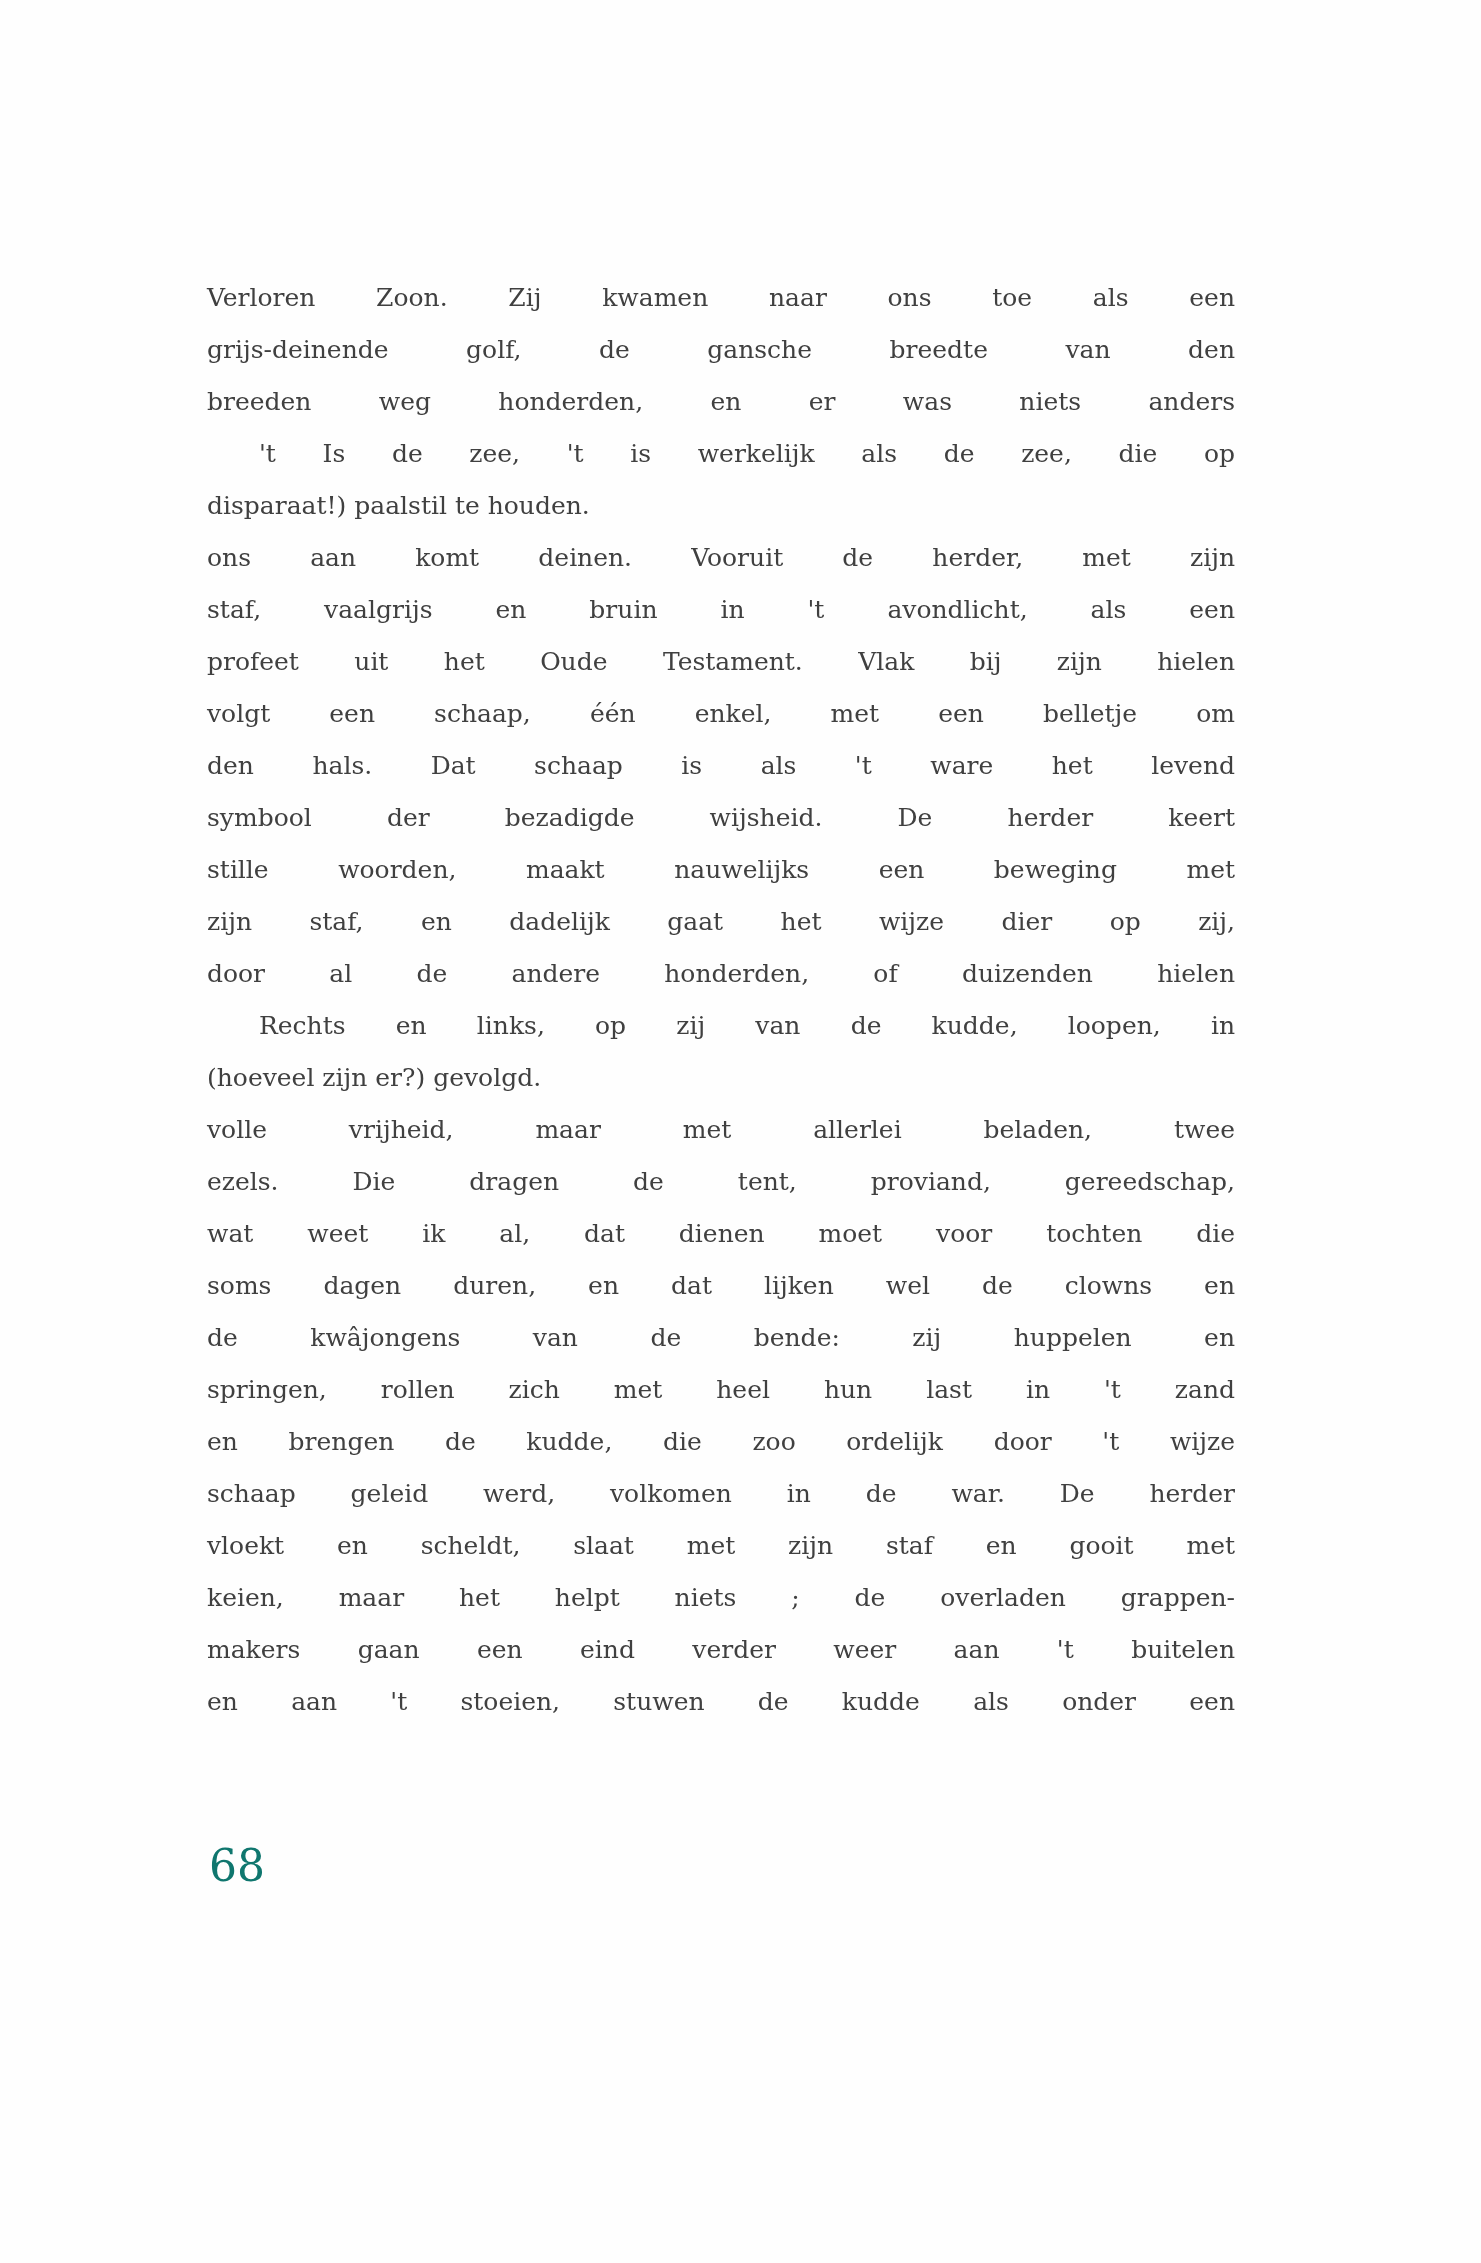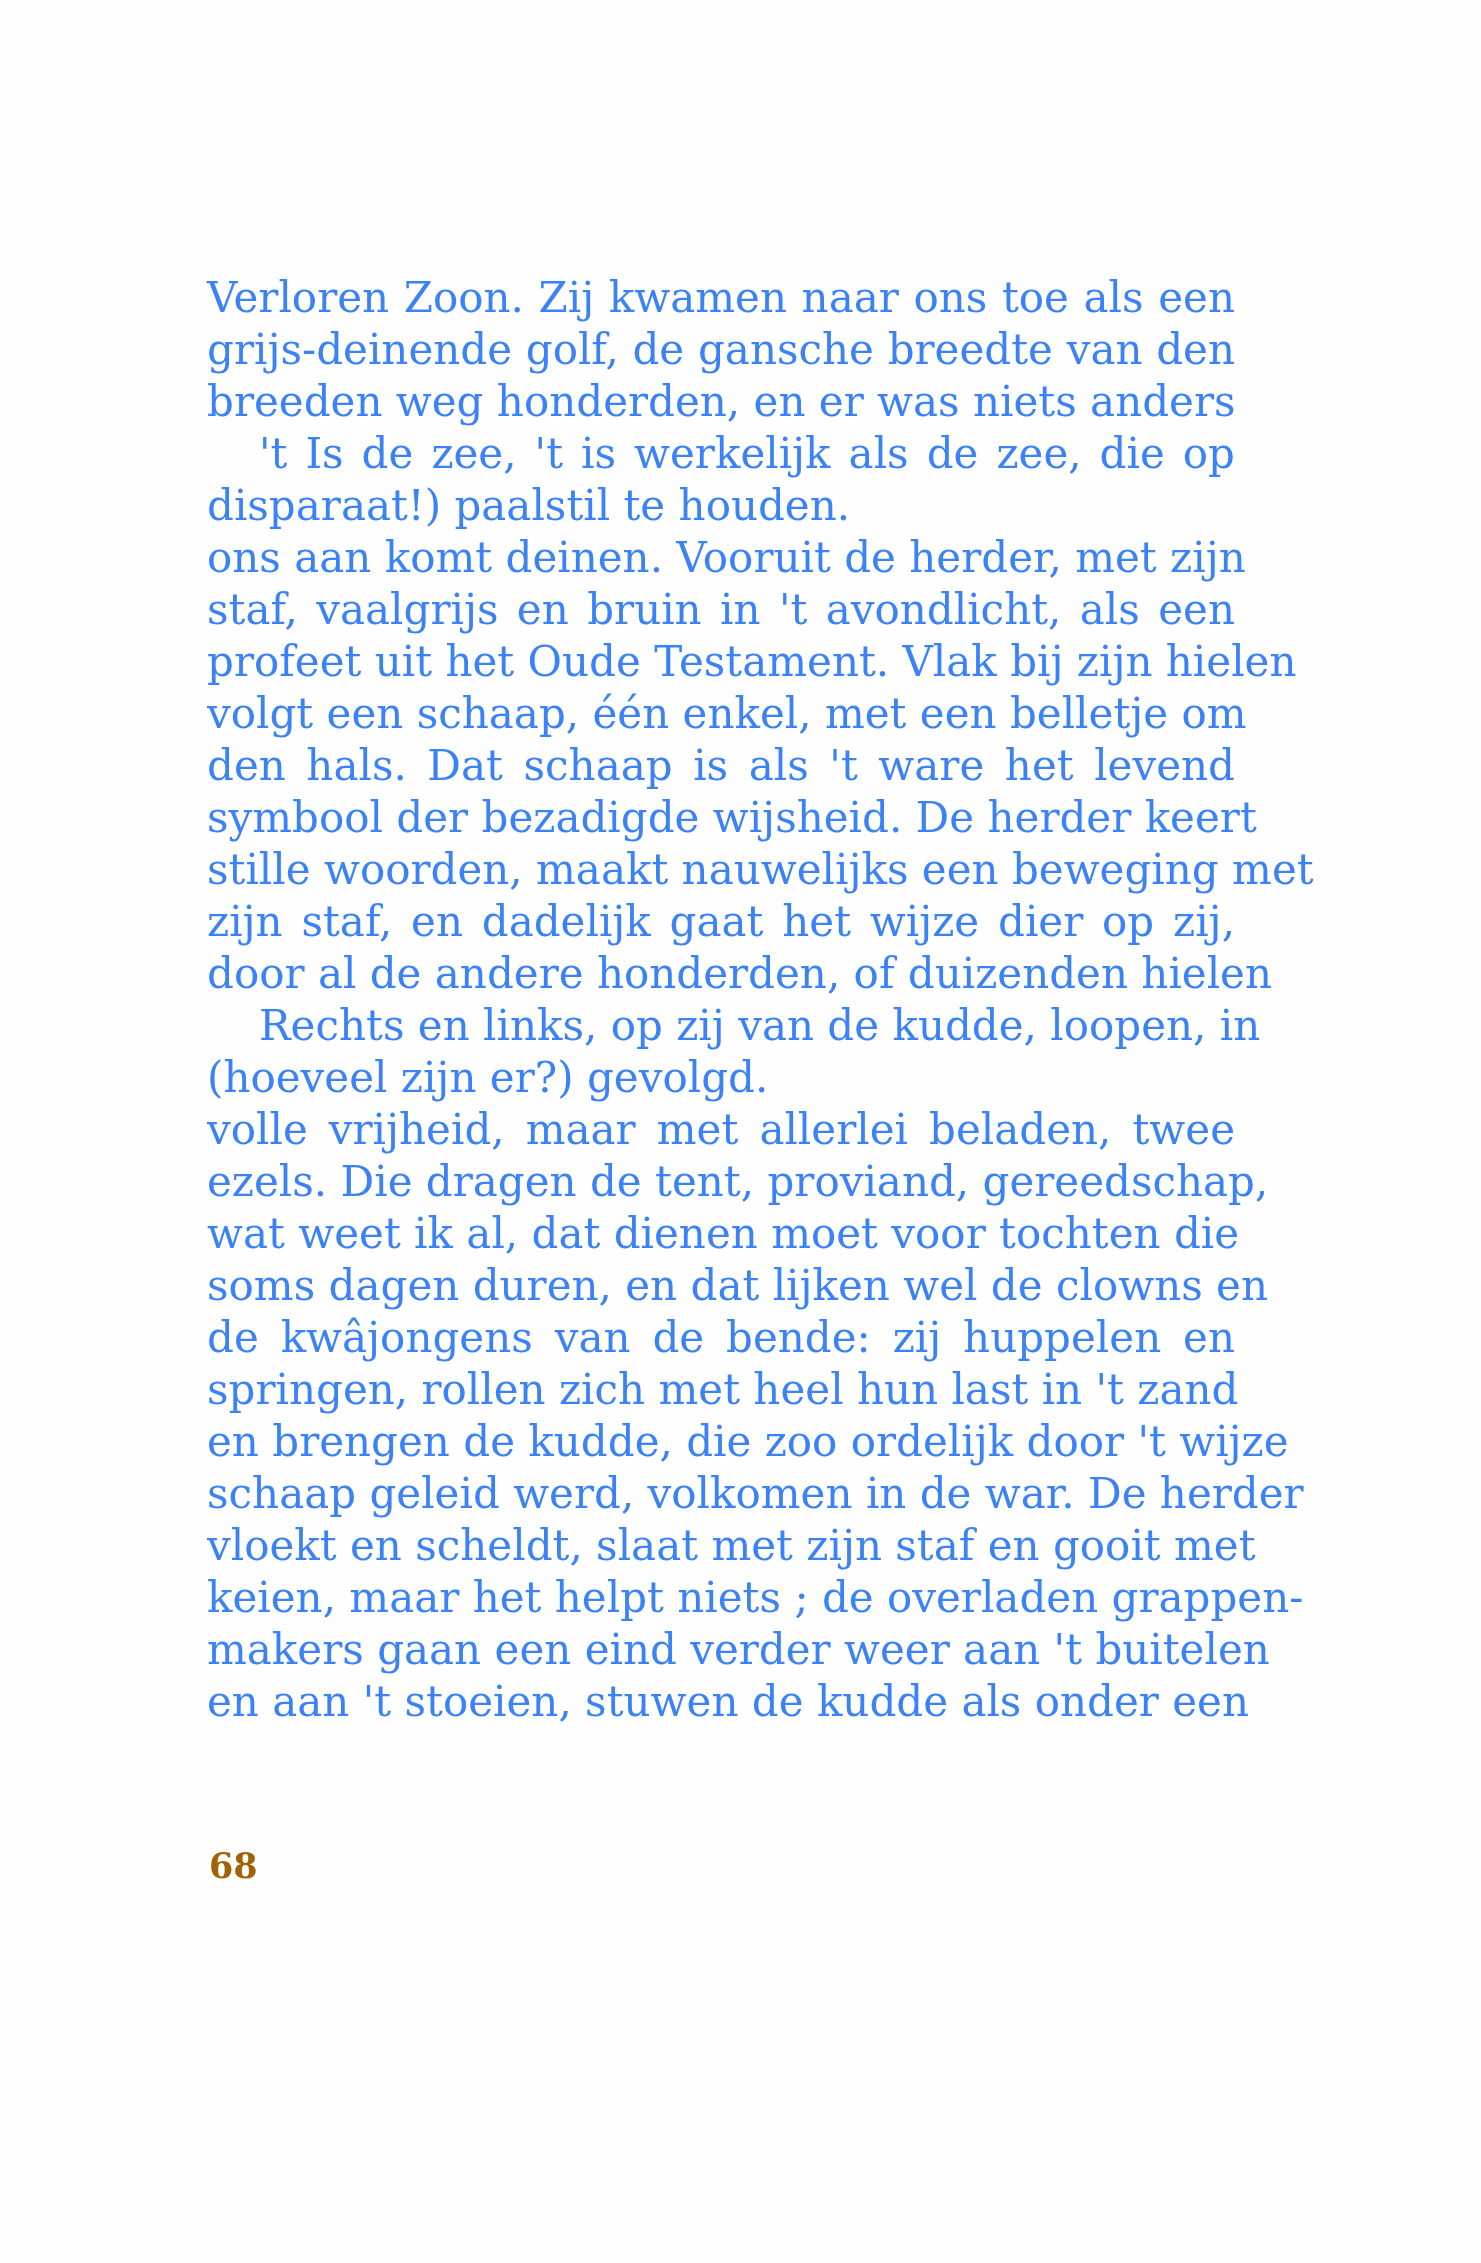--- a/index.html
+++ b/index.html
@@ -16,44 +16,43 @@
     font-family: "DejaVu Serif", "Liberation Serif", serif;
     color: #0d0d0d;
   }
   .text-block {
     position: absolute;
     left: 207px;
     top: 272px;
     width: 1028px;
   }
   .line {
-    font-size: 42px;
+    font-size: 25px;
     line-height: 52px;
     height: 52px;
     white-space: nowrap;
     text-align: justify;
     
     text-align-last: justify;
-    color: #3b82f6;
+    color: #404040;
   }
   .line.para-end {
     text-align: left;
     text-align-last: left;
   }
   .line.indent {
     text-indent: 52px;
   }
   .page-number {
     position: absolute;
     left: 209px;
     top: 1840px;
-    font-size: 35px;
+    font-size: 44px;
     line-height: 52px;
-    color: #a16207;
-    font-weight: bold;
+    color: #0f766e;
   }
 </style>
 </head>
 <body>
 
 <div class="page" style="background: rgb(254, 254, 254);">
   <div class="text-block">
       <div class="line">Verloren Zoon. Zij kwamen naar ons toe als een</div>
       <div class="line">grijs-deinende golf, de gansche breedte van den</div>
       <div class="line">breeden weg honderden, en er was niets anders</div>

